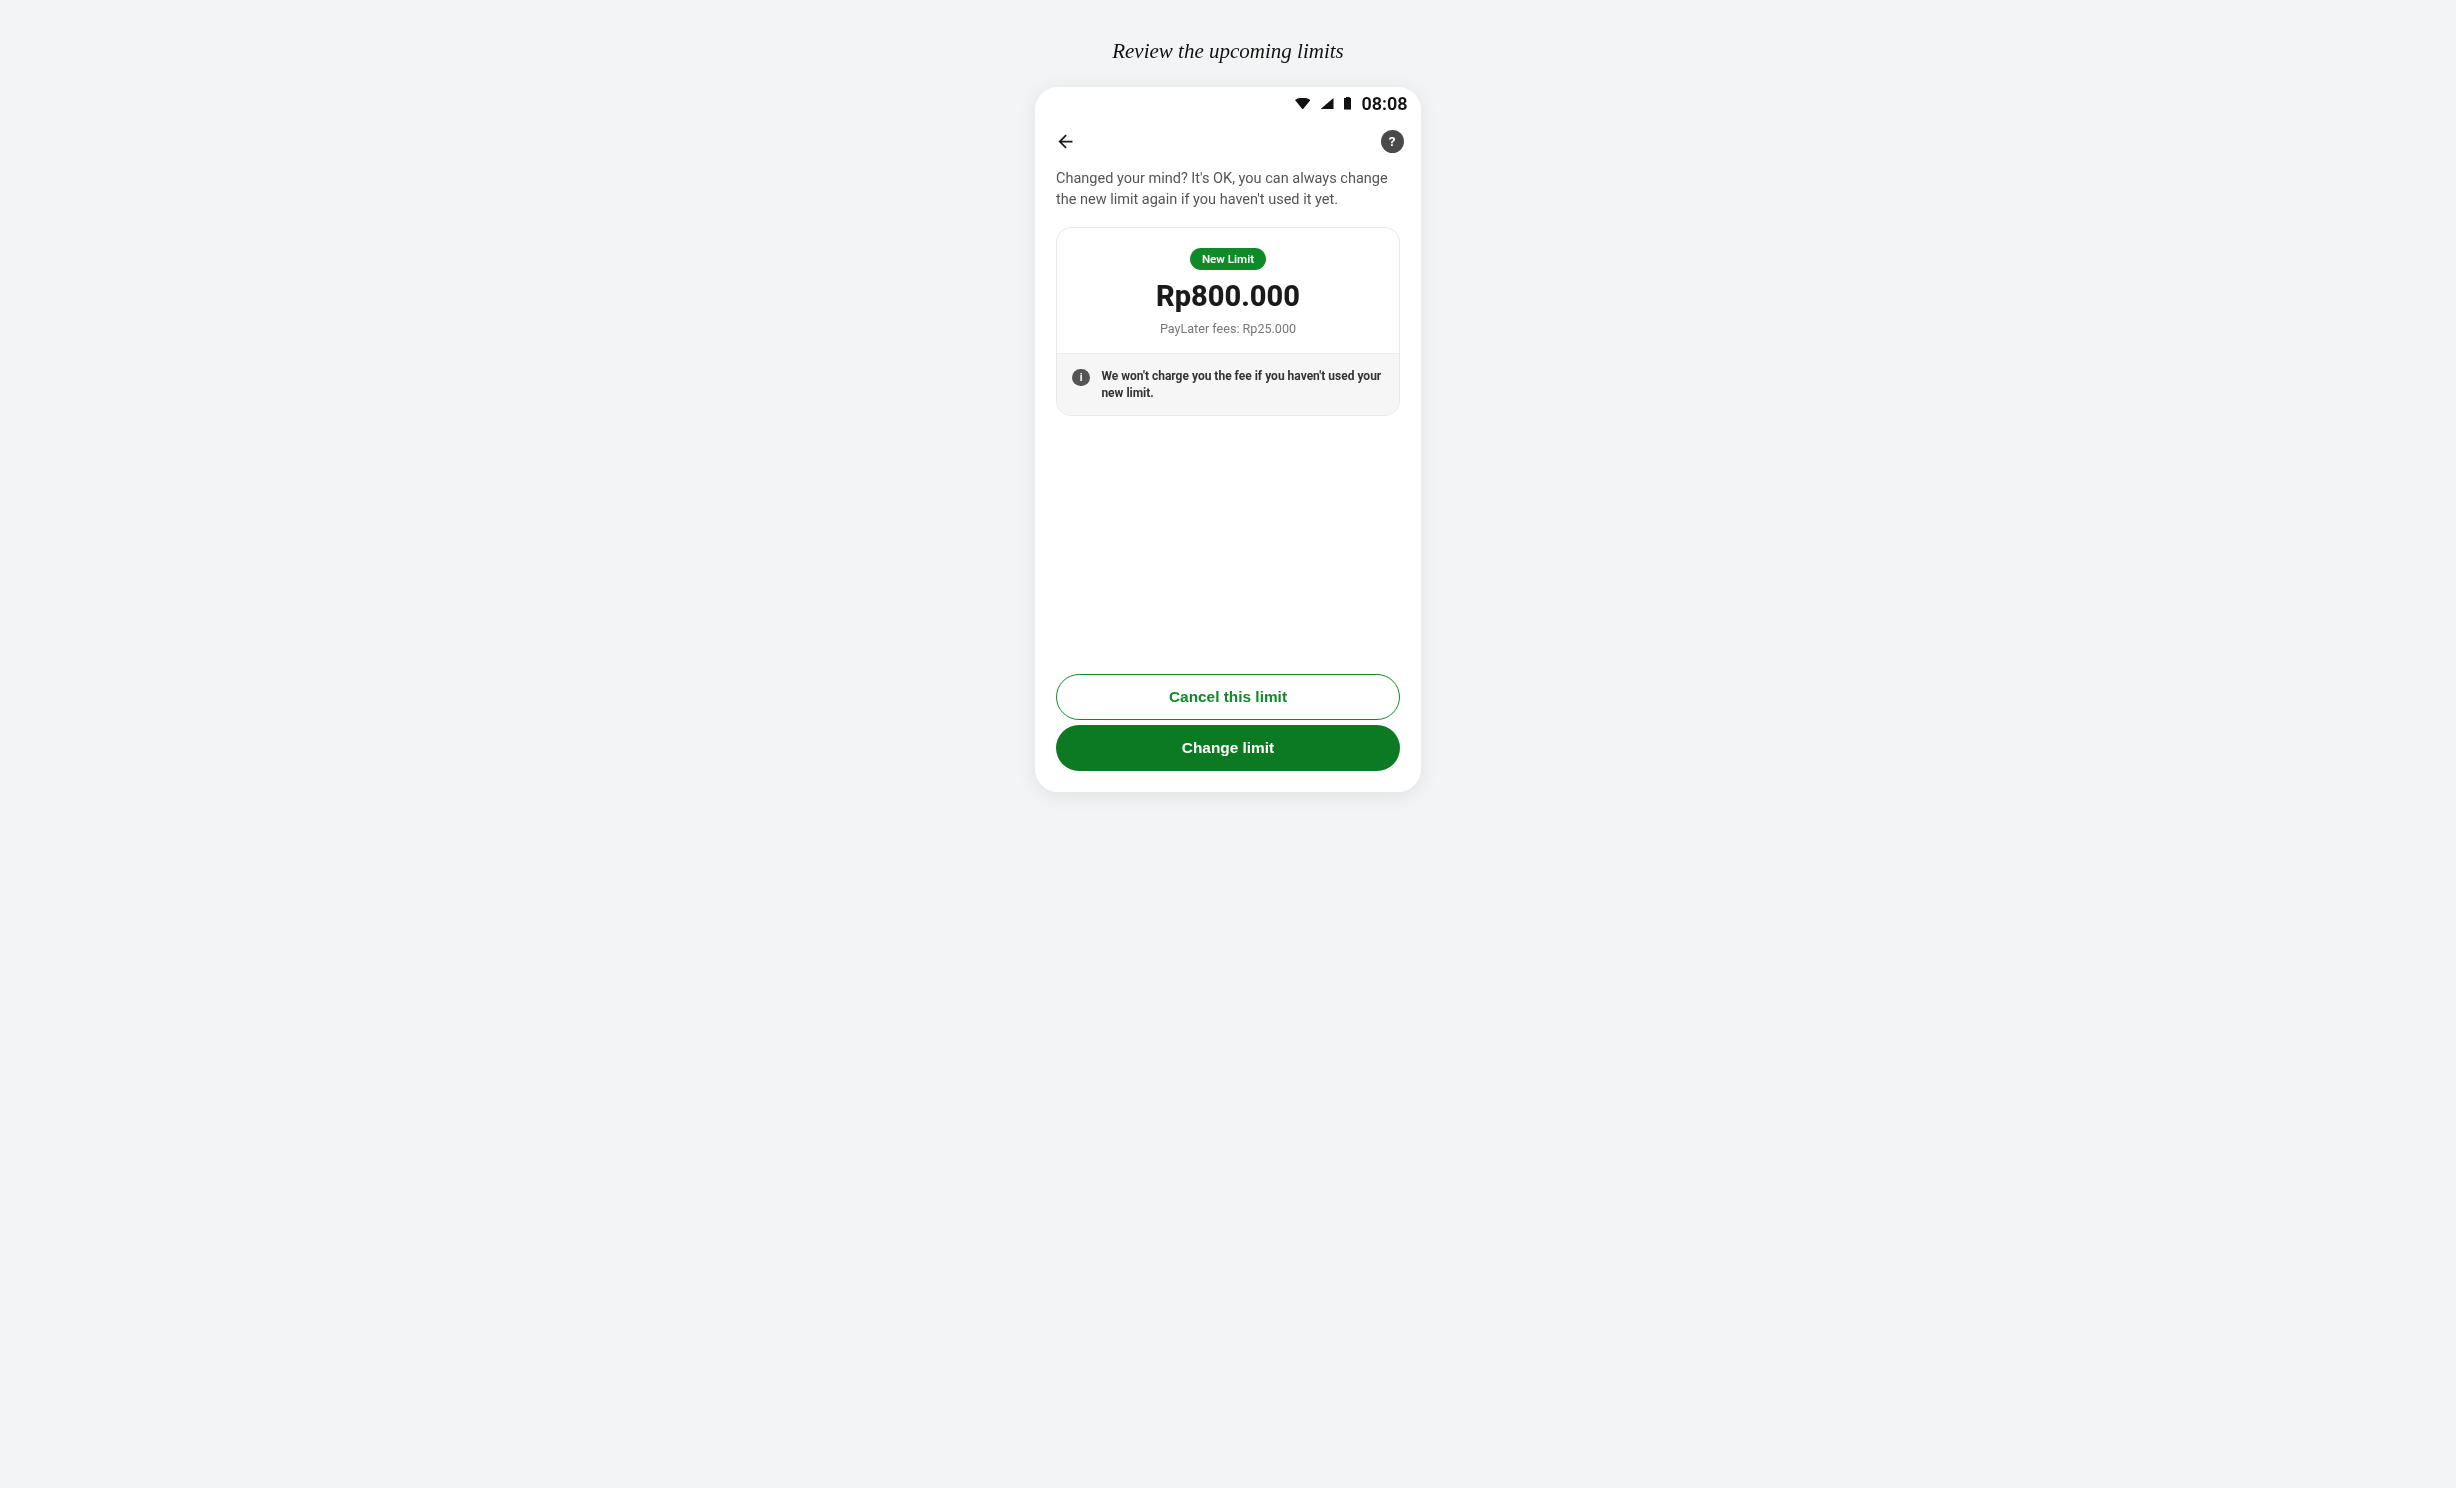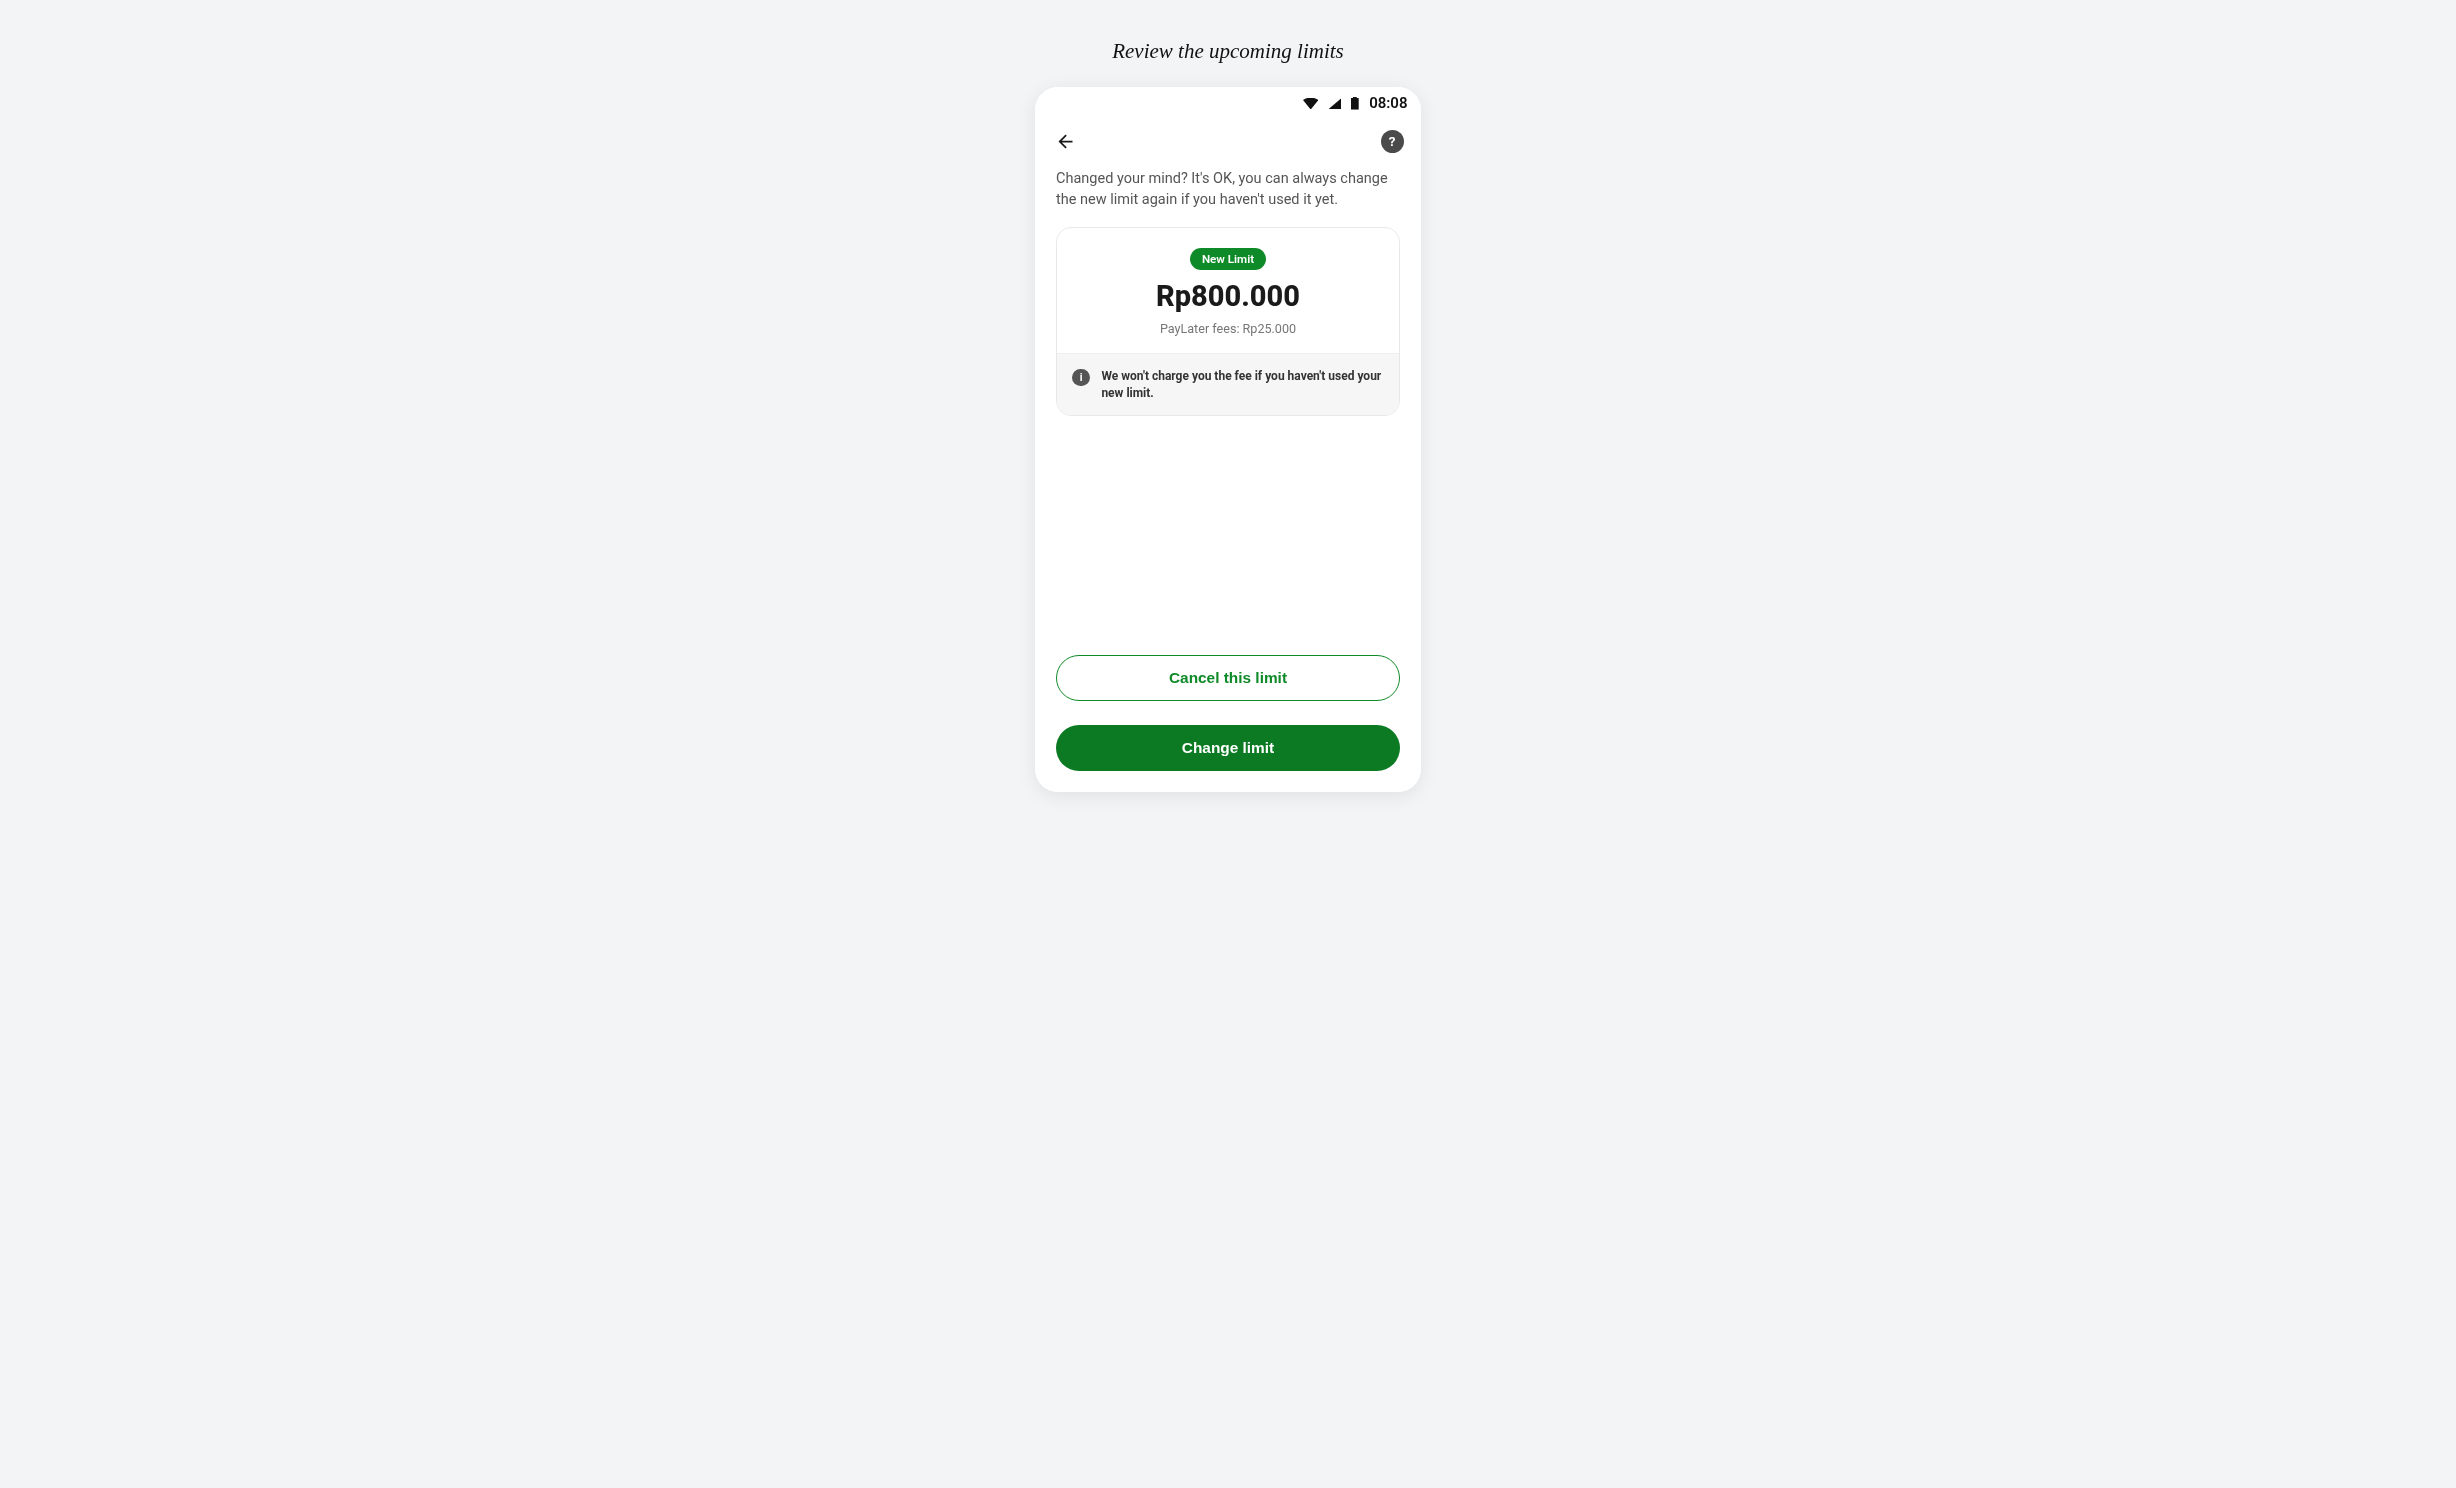--- a/index.html
+++ b/index.html
@@ -110,21 +110,21 @@
     flex-direction: column;
     background: #fff;
   }
   .status-bar {
     height: 27px;
     display: flex;
     justify-content: flex-end;
     align-items: center;
     gap: 10px;
     padding: 5.8px 13.5px 0 13.5px;
-    font-size: 15px;
+    font-size: 18px;
     font-weight: 600;
     color: #111;
   }
   .topbar {
     display: flex;
     justify-content: space-between;
     align-items: center;
     padding: 13.5px 17.4px 7.7px 17.4px;
   }
   .icon-btn {
@@ -213,21 +213,21 @@
     font-size: 12px;
     color: #333;
     font-weight: 700;
     line-height: 1.4;
   }
   .spacer { flex: 1; }
   .actions {
     padding: 0 21px 21px 21px;
     display: flex;
     flex-direction: column;
-    gap: 24px;
+    gap: 5px;
   }
   .btn {
     width: 100%;
     height: 46px;
     border-radius: 965px;
     font-size: 15.4px;
     font-weight: 700;
     display: flex;
     align-items: center;
     justify-content: center;

